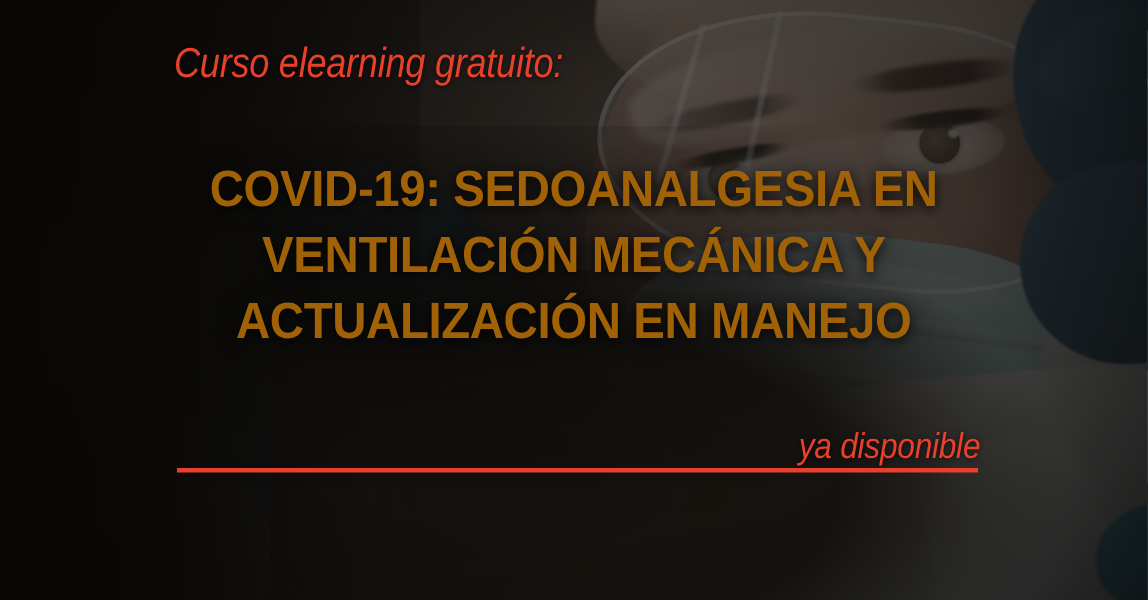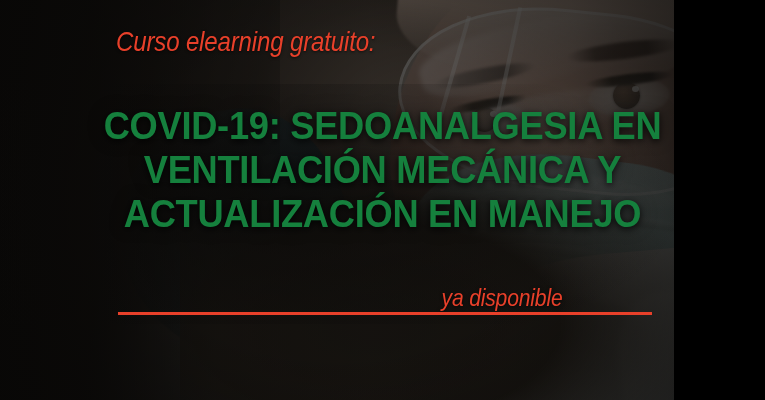--- a/index.html
+++ b/index.html
@@ -2,21 +2,21 @@
 <html><head>
 <meta charset="utf-8">
 <style>
   html, body {
     margin: 0;
     padding: 0;
     background: #000;
   }
   #banner {
     position: relative;
-    width: 674px;
+    width: 765px;
     height: 400px;
     overflow: hidden;
     background: #0d0c0b;
     font-family: "Liberation Sans", sans-serif;
     -webkit-font-smoothing: antialiased;
   }
 
   
   .photo-layer {
     position: absolute;
@@ -378,22 +378,22 @@
     white-space: nowrap;
     text-shadow: 0 1px 3px rgba(0,0,0,0.65);
   }
 
   .headline {
     position: absolute;
     left: 0;
     top: 104px;
     width: 765px;
     text-align: center;
-    color: #15803d;
-    font-size: 39px;
+    color: #a16207;
+    font-size: 34px;
     font-weight: bold;
     line-height: 44px;
     letter-spacing: -0.3px;
     text-shadow: 0 2px 7px rgba(0,0,0,0.75), 0 0 18px rgba(0,0,0,0.45);
   }
   .headline .hl-line {
     display: block;
     white-space: nowrap;
     transform: scaleX(0.93);
   }

